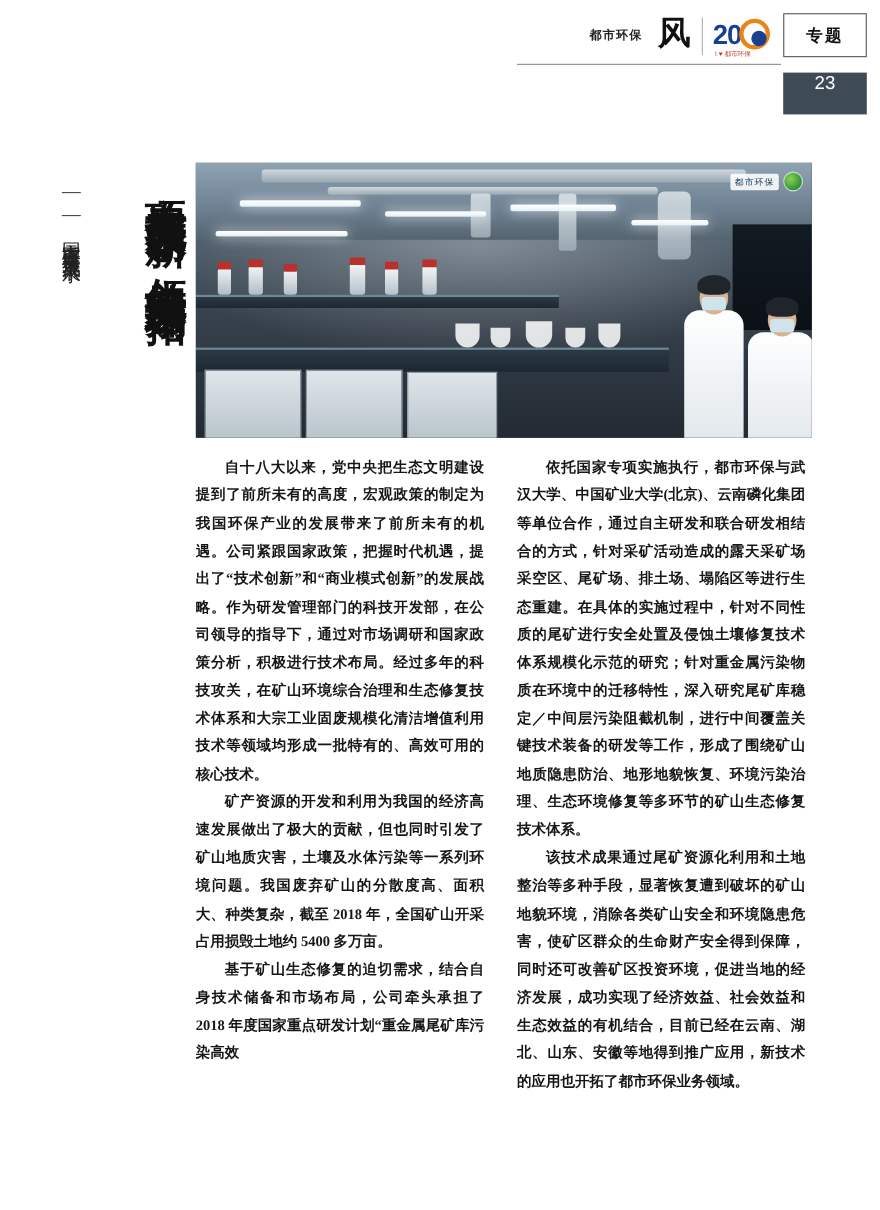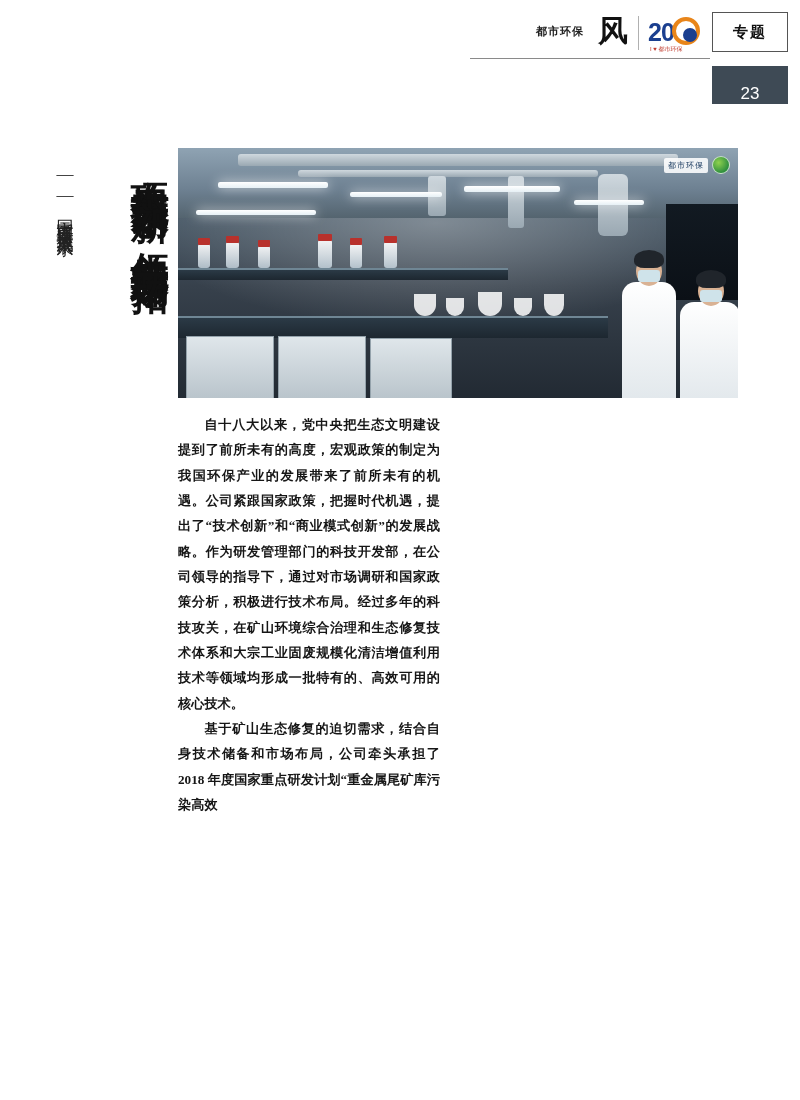--- a/index.html
+++ b/index.html
@@ -113,21 +113,21 @@
     color: #111;
     background: #fff;
   }
 
   .page-number-box {
     position: absolute;
     left: 712px; top: 66px;
     width: 76px; height: 38px;
     background: #3e4a55;
     display: flex;
-    align-items: flex-end;
+    align-items: flex-start;
     justify-content: center;
   }
   .page-number {
     color: #ffffff;
     font-size: 17px;
     font-family: "Liberation Sans", sans-serif;
   }
 
   
   .title-block {
@@ -379,19 +379,22 @@
     </div>
 
     <div class="photo-logo">
       <span class="photo-logo-text">都市环保</span>
       <span class="photo-logo-mark"></span>
     </div>
   </div>
 
   <div class="col col-left">
     <p>自十八大以来，党中央把生态文明建设提到了前所未有的高度，宏观政策的制定为我国环保产业的发展带来了前所未有的机遇。公司紧跟国家政策，把握时代机遇，提出了“技术创新”和“商业模式创新”的发展战略。作为研发管理部门的科技开发部，在公司领导的指导下，通过对市场调研和国家政策分析，积极进行技术布局。经过多年的科技攻关，在矿山环境综合治理和生态修复技术体系和大宗工业固废规模化清洁增值利用技术等领域均形成一批特有的、高效可用的核心技术。</p>
+    <p>矿产资源的开发和利用为我国的经济高速发展做出了极大的贡献，但也同时引发了矿山地质灾害，土壤及水体污染等一系列环境问题。我国废弃矿山的分散度高、面积大、种类复杂，截至 2018 年，全国矿山开采占用损毁土地约 5400 多万亩。</p>
     <p>基于矿山生态修复的迫切需求，结合自身技术储备和市场布局，公司牵头承担了 2018 年度国家重点研发计划“重金属尾矿库污染高效</p>
   </div>
 
   <div class="col col-right">
+    <p>依托国家专项实施执行，都市环保与武汉大学、中国矿业大学(北京)、云南磷化集团等单位合作，通过自主研发和联合研发相结合的方式，针对采矿活动造成的露天采矿场采空区、尾矿场、排土场、塌陷区等进行生态重建。在具体的实施过程中，针对不同性质的尾矿进行安全处置及侵蚀土壤修复技术体系规模化示范的研究；针对重金属污染物质在环境中的迁移特性，深入研究尾矿库稳定／中间层污染阻截机制，进行中间覆盖关键技术装备的研发等工作，形成了围绕矿山地质隐患防治、地形地貌恢复、环境污染治理、生态环境修复等多环节的矿山生态修复技术体系。</p>
+    <p>该技术成果通过尾矿资源化利用和土地整治等多种手段，显著恢复遭到破坏的矿山地貌环境，消除各类矿山安全和环境隐患危害，使矿区群众的生命财产安全得到保障，同时还可改善矿区投资环境，促进当地的经济发展，成功实现了经济效益、社会效益和生态效益的有机结合，目前已经在云南、湖北、山东、安徽等地得到推广应用，新技术的应用也开拓了都市环保业务领域。</p>
   </div>
 
 </div>
 
 </body></html>

